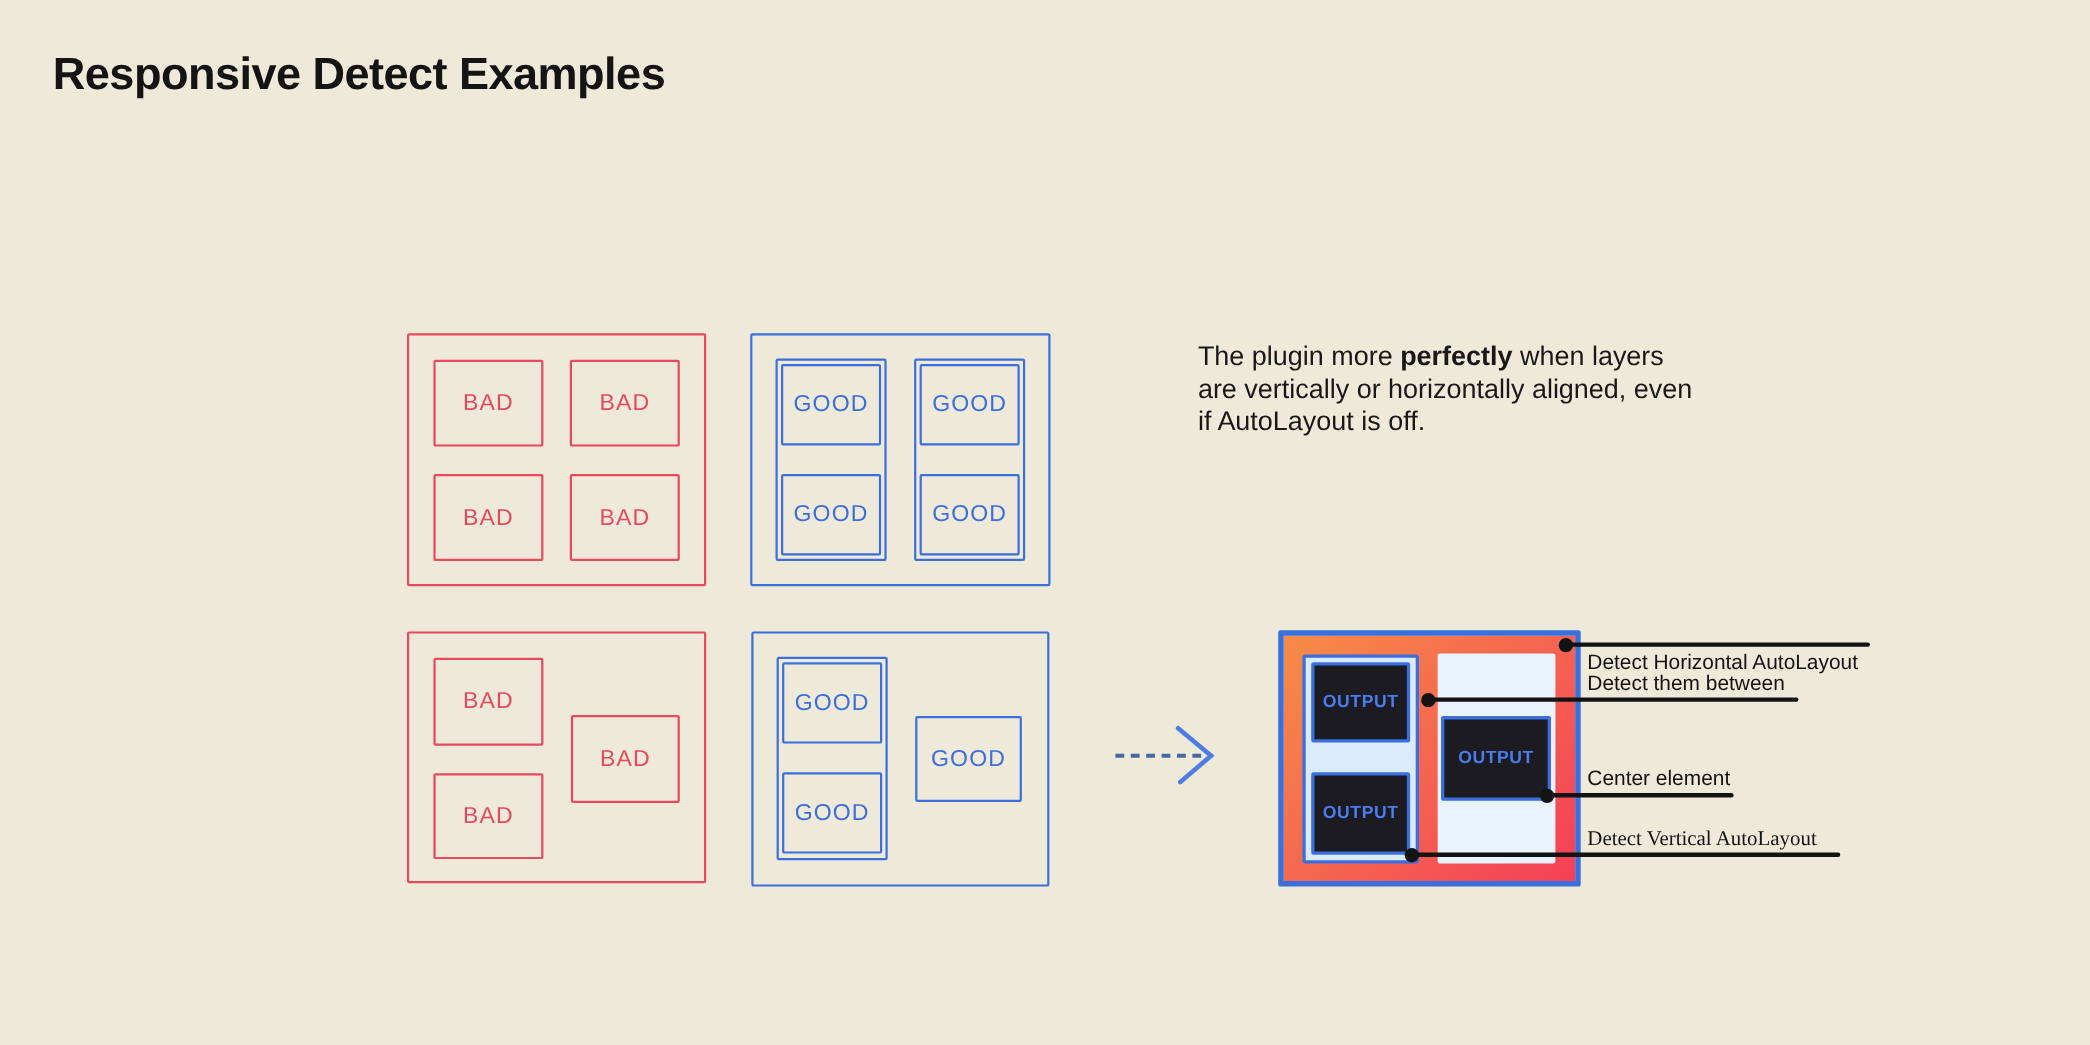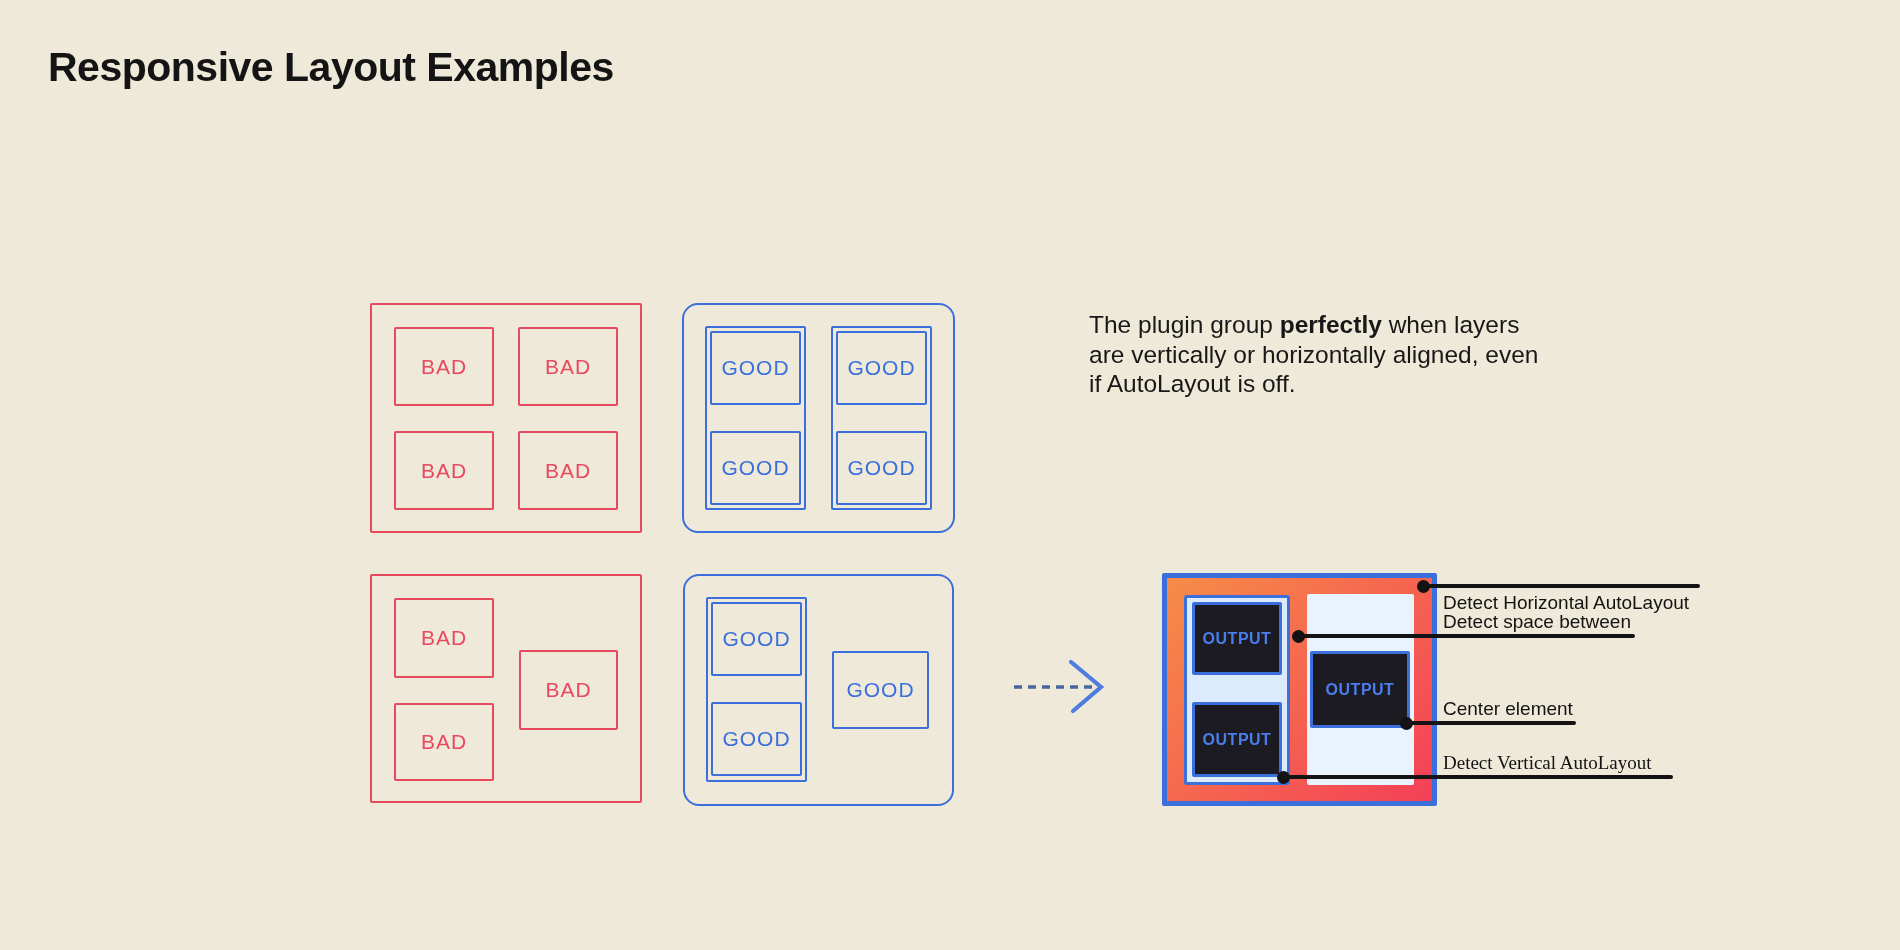--- a/index.html
+++ b/index.html
@@ -16,21 +16,21 @@
     position:relative;overflow:hidden;color:var(--ink);
   }
   .title{
     position:absolute;left:48px;top:44px;
     font-size:41px;font-weight:700;letter-spacing:-0.5px;color:var(--ink);
   }
 
   
   .group{position:absolute;border:2px solid;border-radius:2px;}
   .group.red{border-color:var(--red);text-align:right;}
-  .group.blue{border-color:var(--blue);border-radius:16px;}
+  .group.blue{border-color:var(--blue);}
   .box{
     position:absolute;border:2px solid;border-radius:2px;
     display:flex;align-items:center;justify-content:center;
     font-size:21px;font-weight:500;letter-spacing:1px;
   }
   .box.red{border-color:var(--red);color:var(--red);}
   .box.blue{border-color:var(--blue);color:var(--blue);}
   .wrapper{position:absolute;border:2px solid var(--blue);border-radius:2px;}
 
   
@@ -102,42 +102,42 @@
   .ann-dot{position:absolute;width:13px;height:13px;border-radius:50%;background:#131313;}
 
   .l1{left:1443px;top:592px;} .n1{left:1423px;top:584px;width:277px;} .d1{left:1417px;top:580px;}
   .l2{left:1443px;top:611px;} .n2{left:1298px;top:634px;width:337px;} .d2{left:1292px;top:630px;}
   .l3{left:1443px;top:698px;text-align:center;} .n3{left:1405px;top:721px;width:171px;} .d3{left:1400px;top:717px;}
   .l4{left:1443px;top:752px;font-family:Liberation Serif, serif;} .n4{left:1283px;top:775px;width:390px;} .d4{left:1277px;top:771px;}
 </style>
 </head>
 <body>
 
-<h1 class="title">Responsive Layout Examples</h1>
+<h1 class="title">Responsive Detect Examples</h1>
 
 <div class="group red" id="bad1">
   <div class="box red p1">BAD</div>
   <div class="box red p2">BAD</div>
   <div class="box red p3">BAD</div>
   <div class="box red p4">BAD</div>
 </div>
 
 <div class="group blue" id="good1">
   <div class="wrapper wA">
     <div class="box blue g1">GOOD</div>
     <div class="box blue g2">GOOD</div>
   </div>
   <div class="wrapper wB">
     <div class="box blue g1">GOOD</div>
     <div class="box blue g2">GOOD</div>
   </div>
 </div>
 
 <div class="desc">
-  <p><span>The plugin group </span><b>perfectly</b><span> when layers are vertically or horizontally aligned, even if AutoLayout is off.</span></p>
+  <p><span>The plugin more </span><b>perfectly</b><span> when layers are vertically or horizontally aligned, even if AutoLayout is off.</span></p>
 </div>
 
 <div class="group red" id="bad2">
   <div class="box red p1">BAD</div>
   <div class="box red p2">BAD</div>
   <div class="box red p3">BAD</div>
 </div>
 
 <div class="group blue" id="good2">
   <div class="wrapper wA">
@@ -159,21 +159,21 @@
   </div>
   <div class="ostrip">
     <div class="obox o3">OUTPUT</div>
   </div>
 </div>
 
 <div class="ann-label l1">Detect Horizontal AutoLayout</div>
 <div class="ann-line n1"></div>
 <div class="ann-dot d1"></div>
 
-<div class="ann-label l2">Detect space between</div>
+<div class="ann-label l2">Detect them between</div>
 <div class="ann-line n2"></div>
 <div class="ann-dot d2"></div>
 
 <div class="ann-label l3">Center element</div>
 <div class="ann-line n3"></div>
 <div class="ann-dot d3"></div>
 
 <div class="ann-label l4">Detect Vertical AutoLayout</div>
 <div class="ann-line n4"></div>
 <div class="ann-dot d4"></div>

